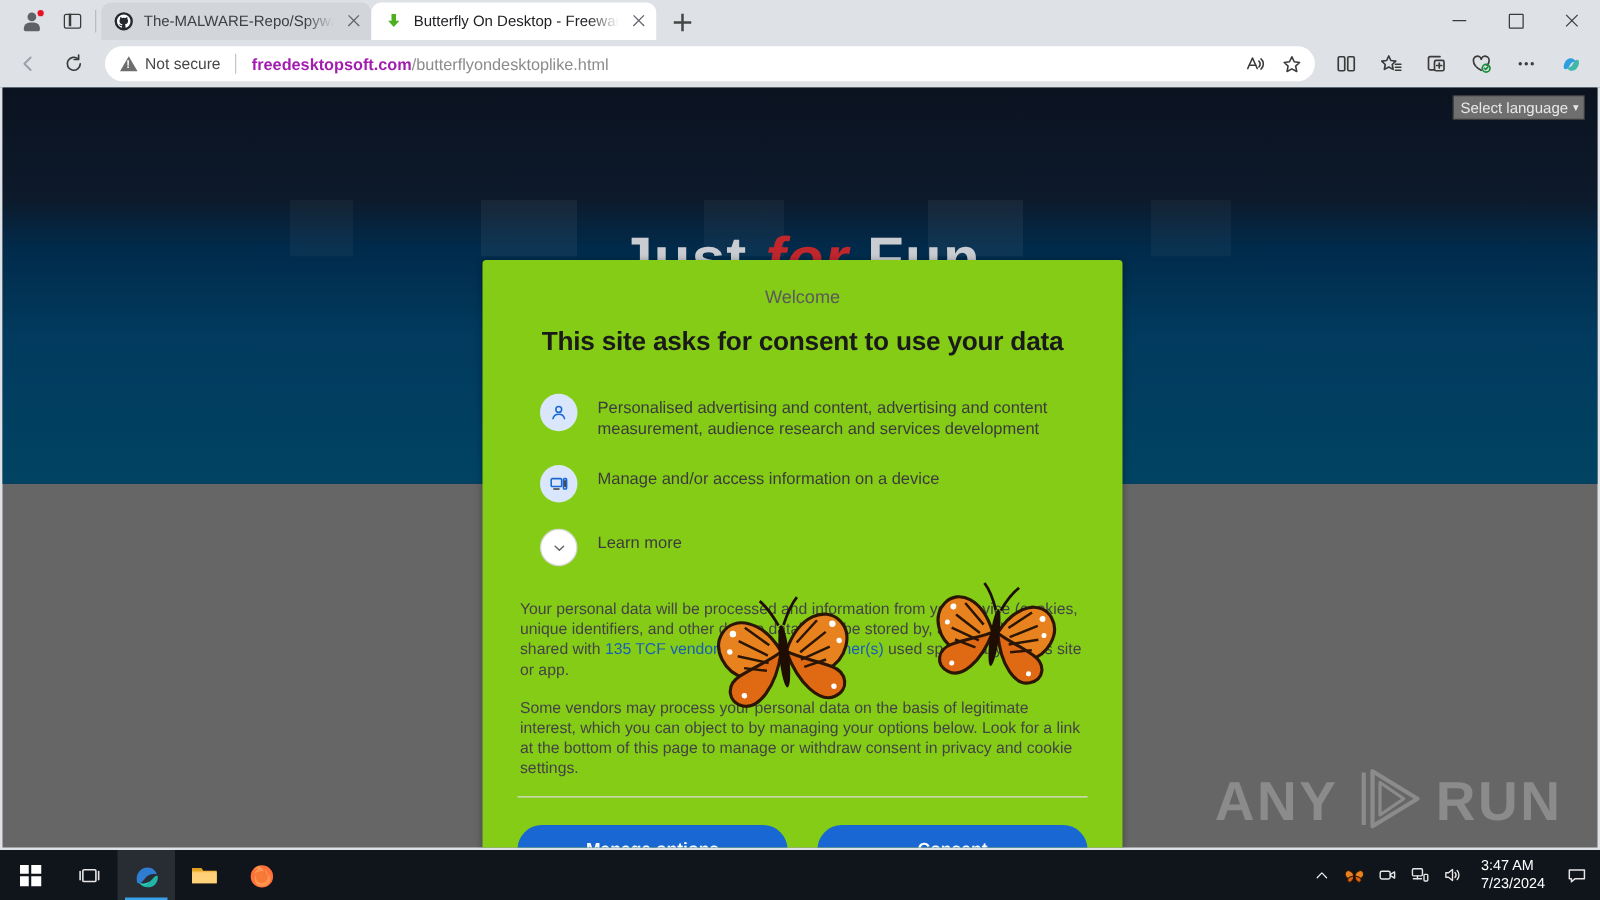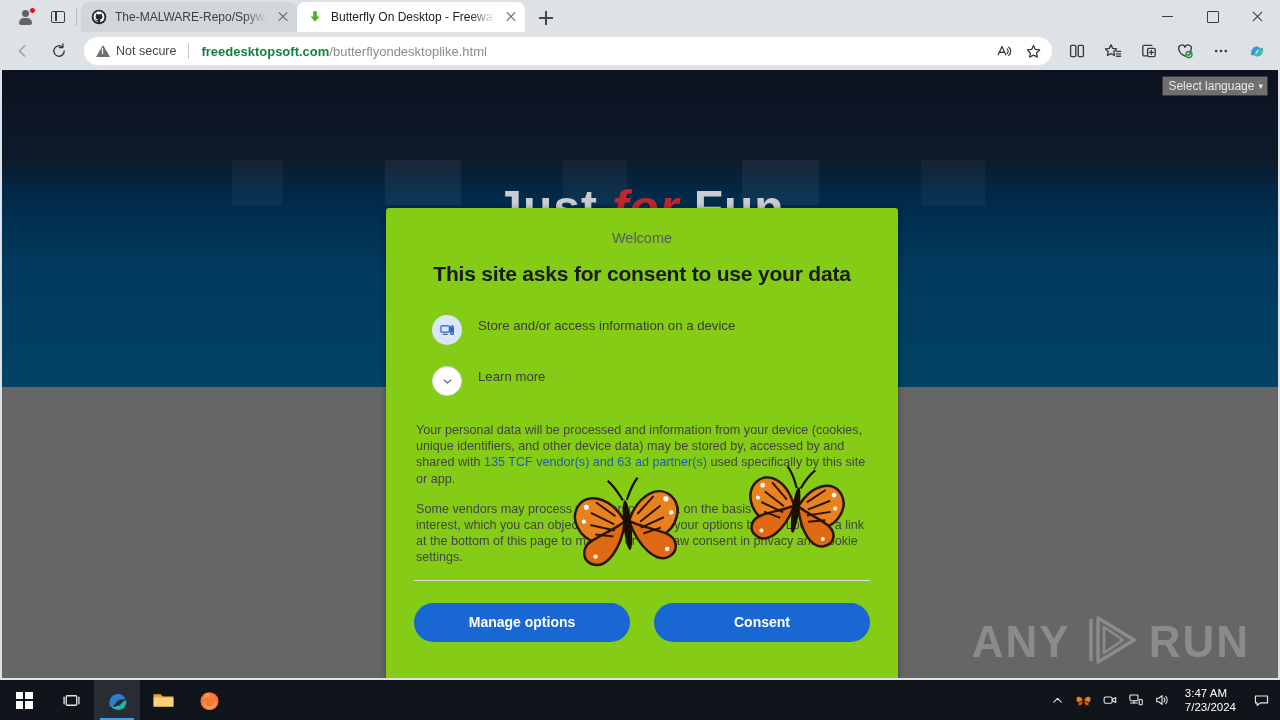--- a/index.html
+++ b/index.html
@@ -170,21 +170,21 @@
     left: -2px; top: 1px;
     font-size: 9px; font-weight: bold; color: #fff;
     line-height: 11px;
   }
   .notsecure-text { font-size: 12.5px; color: #474747; }
   .omni-sep {
     width: 1px; height: 16px; background: #c4c7c5;
     margin: 0 12px; flex: none;
   }
   .url { font-size: 13px; color: #8b8b8b; white-space: nowrap; overflow: hidden; }
-  .url b { color: #15803d; font-weight: 600; }
+  .url b { color: #a21caf; font-weight: 600; }
   .omni-right { margin-left: auto; display: flex; flex: none; }
   .omni-icon { width: 30px; height: 26px; display: flex; align-items: center; justify-content: center; }
 
   
   .gl { display: block; }
   .gl path, .gl circle, .gl rect, .gl line, .gl polyline, .gl polygon {
     stroke: #3b3b3b; fill: none; stroke-width: 1.35;
     stroke-linecap: round; stroke-linejoin: round;
   }
 
@@ -557,31 +557,40 @@
       <div class="lang-select">
         <span>Select language</span>
         <span class="chev">▾</span>
       </div>
 
       <div class="consent">
 
         <div class="consent-welcome">Welcome</div>
         <div class="consent-heading">This site asks for consent to use your data</div>
 
+        <div class="purpose">
+          <span class="purpose-icon">
+            <svg class="gl" width="16" height="16" viewBox="0 0 18 18">
+              <circle cx="9" cy="6.2" r="2.6"></circle>
+              <path d="M3.8 14.6c.5-2.6 2.6-4.1 5.2-4.1s4.7 1.5 5.2 4.1"></path>
+            </svg>
+          </span>
+          <span class="purpose-text">Personalised advertising and content, advertising and content measurement, audience research and services development</span>
+        </div>
 
         <div class="purpose">
           <span class="purpose-icon">
             <svg class="gl" width="16" height="16" viewBox="0 0 18 18">
               <rect x="2.2" y="4.4" width="9.4" height="7.1" rx="1"></rect>
               <line x1="4.6" y1="13.8" x2="9.2" y2="13.8"></line>
               <rect x="13.2" y="4.4" width="2.9" height="9.4" rx="1"></rect>
               <line x1="14.65" y1="6.4" x2="14.65" y2="11.4" style="stroke-width:1.6"></line>
             </svg>
           </span>
-          <span class="purpose-text">Store and/or access information on a device</span>
+          <span class="purpose-text">Manage and/or access information on a device</span>
         </div>
 
         <div class="purpose">
           <span class="purpose-icon plain">
             <svg class="gl" width="15" height="15" viewBox="0 0 18 18">
               <polyline points="5,7.2 9,11 13,7.2"></polyline>
             </svg>
           </span>
           <span class="purpose-text">Learn more</span>
         </div>

